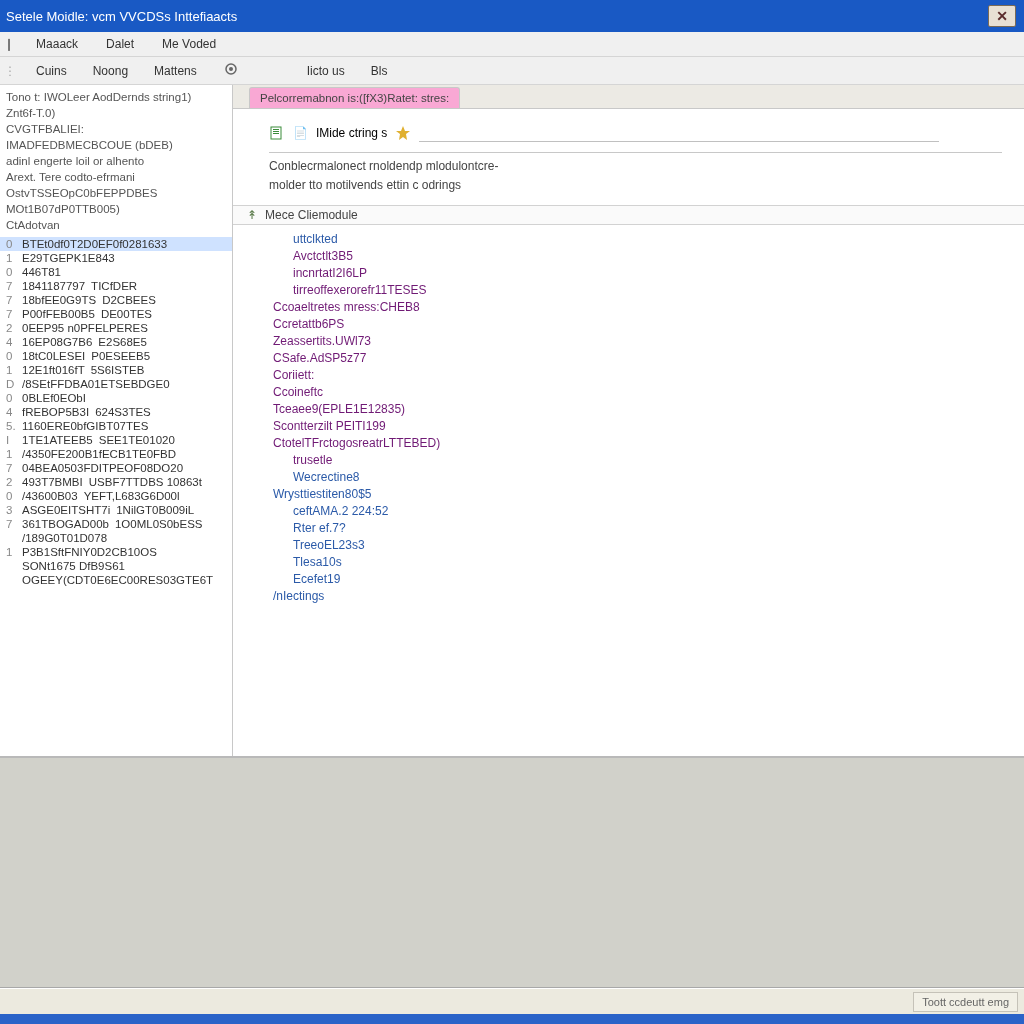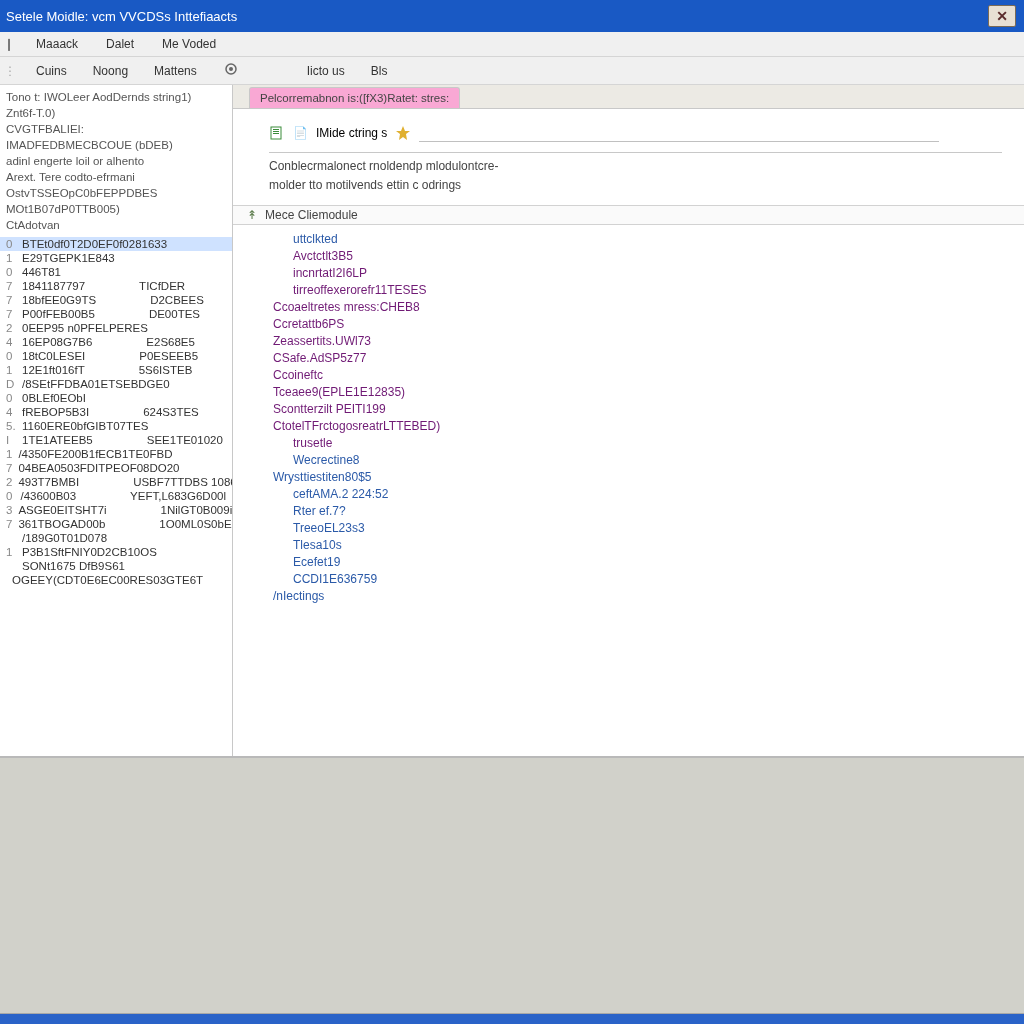--- a/index.html
+++ b/index.html
@@ -13,21 +13,21 @@
   .toolbar { height: 28px; background: #f0f0f0; border-bottom: 1px solid #d5d5d5; display: flex; align-items: center; padding: 0 4px; gap: 14px; color: #333; }
   .toolbar-item { padding: 3px 6px; cursor: pointer; }
   .content { flex: 0 0 672px; display: flex; background: #fff; border-bottom: 1px solid #b9b9b9; }
   .left-pane { width: 233px; border-right: 1px solid #c8c8c8; background: #fff; overflow: hidden; }
   .left-header { padding: 4px 6px; color: #555; font-size: 11.5px; line-height: 16px; }
   .left-list { overflow: auto; height: calc(100% - 140px); }
   .row { display: flex; gap: 6px; padding: 1px 6px; font-size: 11.5px; color: #333; white-space: nowrap; cursor: pointer; }
   .row.selected { background: #cfe2ff; }
   .row-idx { color: #888; width: 10px; }
   .row-code { color: #333; }
-  .row-desc { color: #333; margin-left: 48px; }
+  .row-desc { color: #333; }
   .right-pane { flex: 1; display: flex; flex-direction: column; }
   .tabstrip { height: 24px; border-bottom: 1px solid #c8c8c8; padding-left: 16px; display: flex; align-items: flex-end; background: #eceae4; }
   .tab { padding: 4px 10px; border: 1px solid #c8c8c8; border-bottom: none; background: #f9a8d4; font-size: 11.5px; color: #444; border-top-left-radius: 3px; border-top-right-radius: 3px; }
   .info-block { padding: 14px 22px 10px 36px; }
   .info-row { display: flex; align-items: center; gap: 8px; margin-bottom: 10px; }
   .input-underline { border: none; border-bottom: 1px solid #c0c0c0; width: 520px; background: #fff; padding: 2px 4px; font-family: inherit; font-size: 12px; color: #333; }
   .fieldset-line { border: none; border-top: 1px solid #c8c8c8; margin: 6px 0 0 0; position: relative; }
   .info-desc { color: #444; font-size: 12px; line-height: 19px; padding: 4px 0 0 0; }
   .subhdr { display: flex; align-items: center; gap: 8px; padding: 2px 14px; border-top: 1px solid #d2d2d2; border-bottom: 1px solid #d2d2d2; background: #fafafa; color: #444; font-size: 12px; }
   .arrow-ico { color: #5a7a4a; font-size: 12px; }
@@ -254,36 +254,39 @@
 
       <div class="details" id="details-list">
           <div class="lnk ind2">uttclkted</div>
           <div class="lbl ind2">Avctctlt3B5</div>
           <div class="lbl ind2">incnrtatI2I6LP</div>
           <div class="lbl ind2">tirreoffexerorefr11TESES</div>
           <div class="lbl ind1">Ccoaeltretes  mress:CHEB8</div>
           <div class="lbl ind1">Ccretattb6PS</div>
           <div class="lbl ind1">Zeassertits.UWl73</div>
           <div class="lbl ind1">CSafe.AdSP5z77</div>
+          <div class="lbl ind1">Coriiett:</div>
           <div class="lbl ind1">Ccoineftc</div>
           <div class="lbl ind1">Tceaee9(EPLE1E12835)</div>
           <div class="lbl ind1">Scontterzilt  PEITI199</div>
           <div class="lbl ind1">CtotelTFrctogosreatrLTTEBED)</div>
           <div class="lbl ind2">trusetle</div>
           <div class="lnk ind2">Wecrectine8</div>
           <div class="lnk ind1">Wrysttiestiten80$5</div>
           <div class="lnk ind2">ceftAMA.2 224:52</div>
           <div class="lnk ind2">Rter ef.7?</div>
           <div class="lnk ind2">TreeoEL23s3</div>
           <div class="lnk ind2">Tlesa10s</div>
           <div class="lnk ind2">Ecefet19</div>
-          <div class="lnk ind2">CCDI1E636759</div>
           <div class="lnk ind1">/nIectings</div>
         </div>
     </div>
 
   </div>
 
   <div class="lower-pane"></div>
 
+  <div class="statusbar">
+    <div class="status-cell">Toott ccdeutt emg</div>
+  </div>
 
   <div class="bottom-bar"></div>
 </div>
 
 </body></html>

